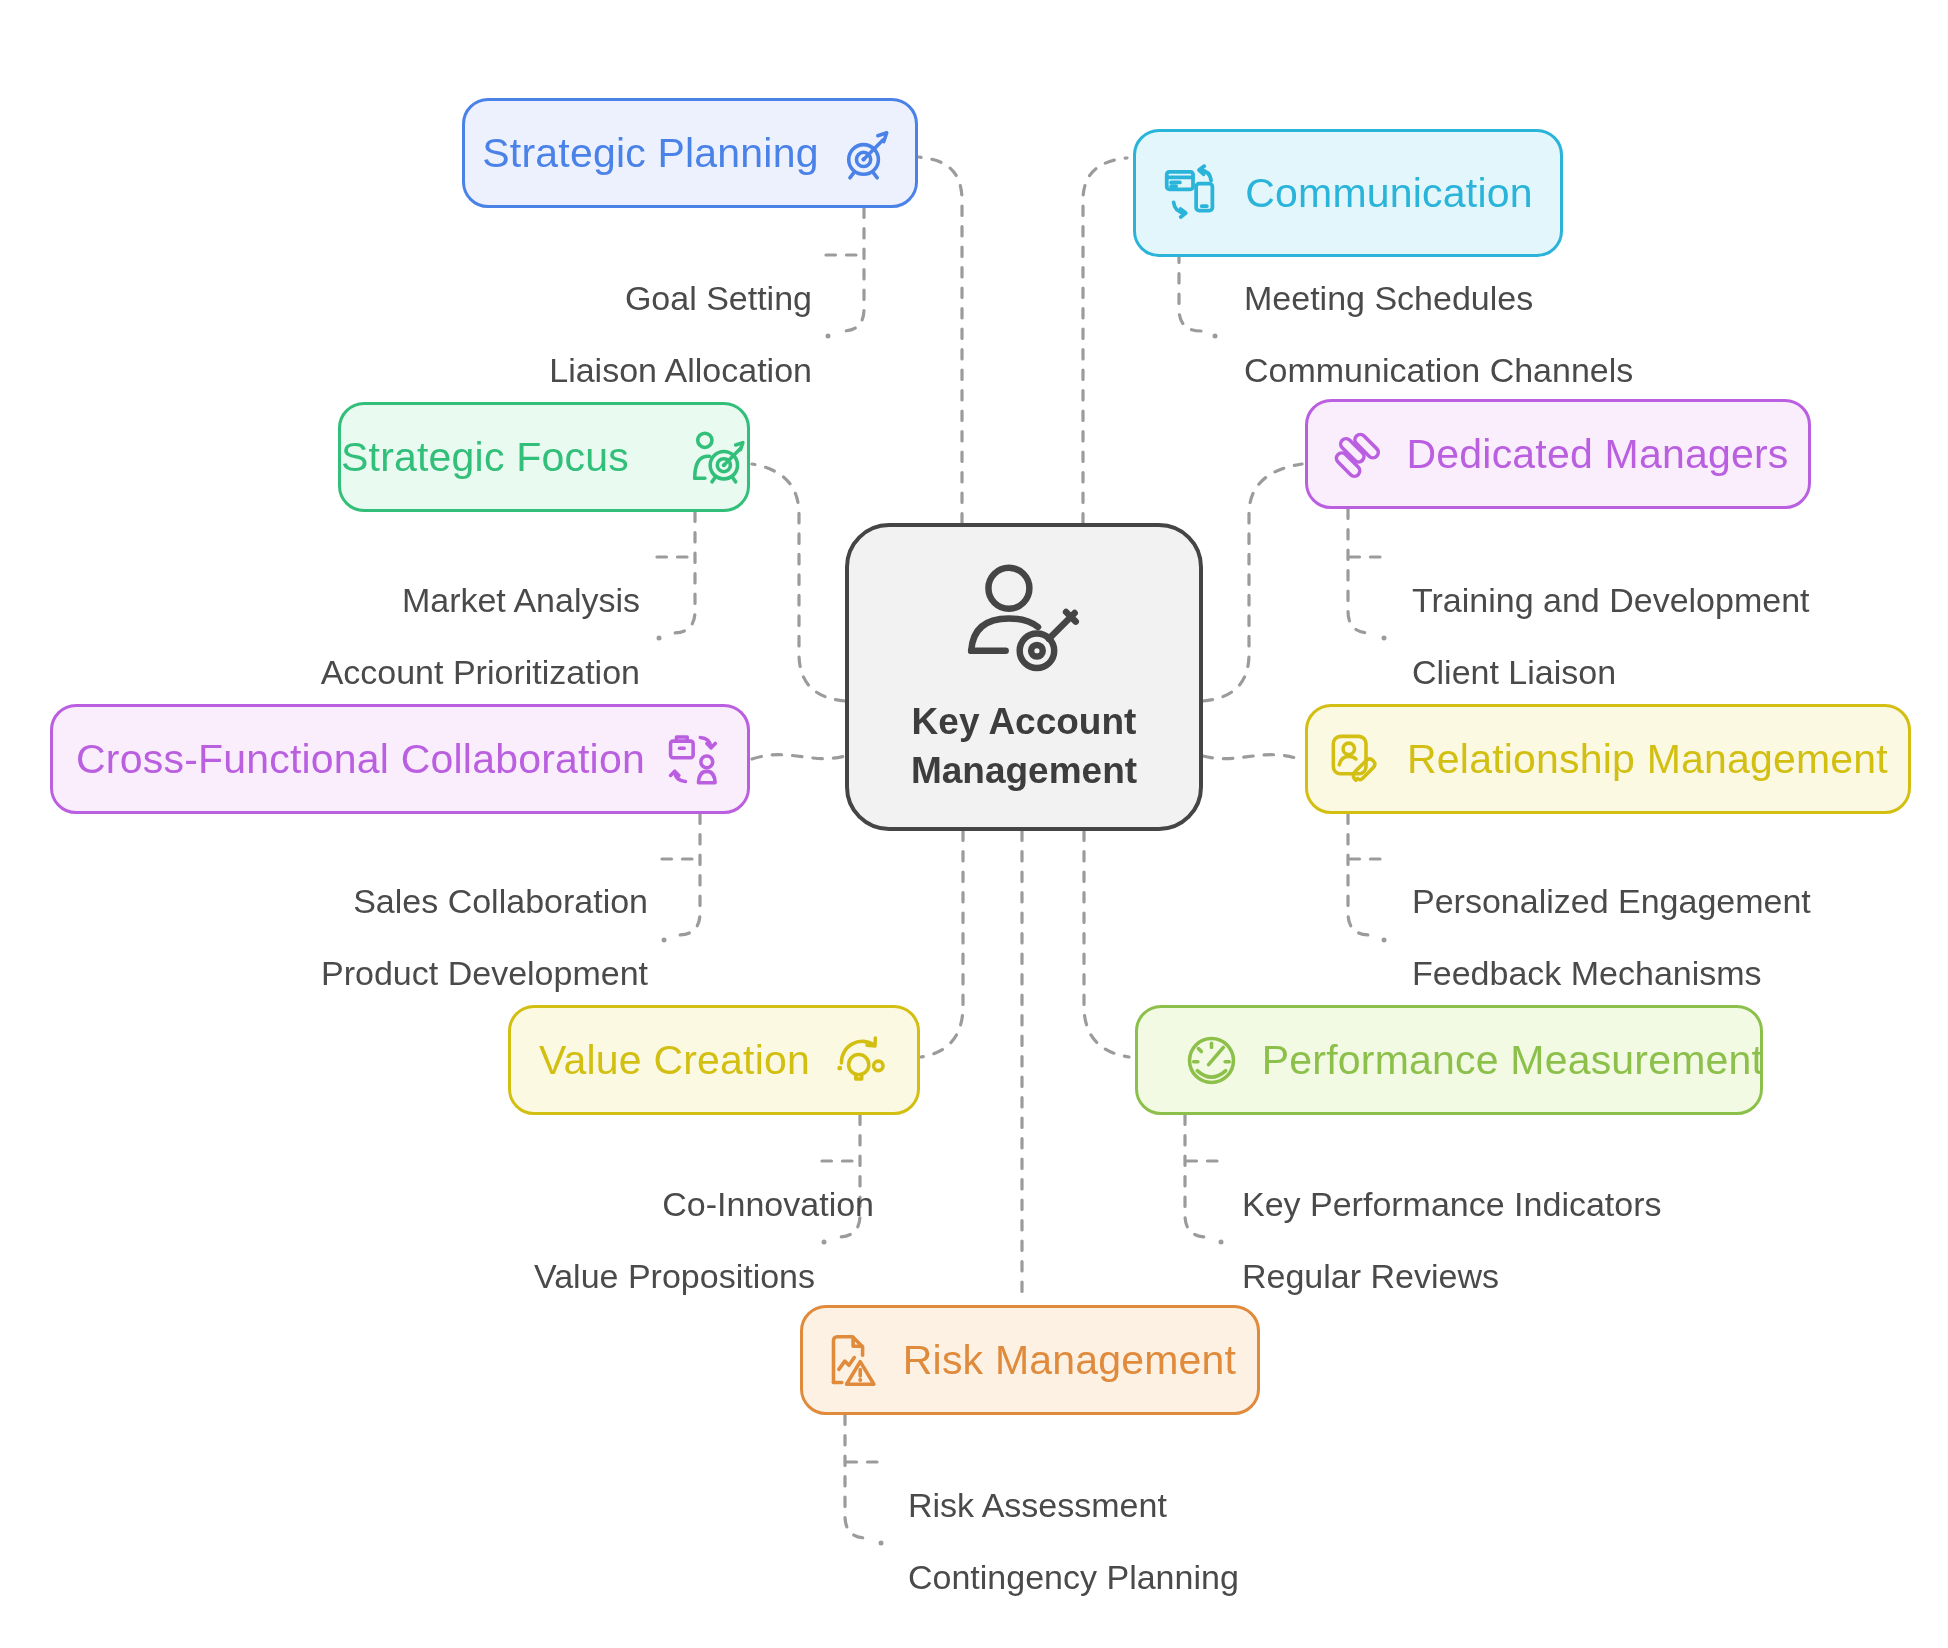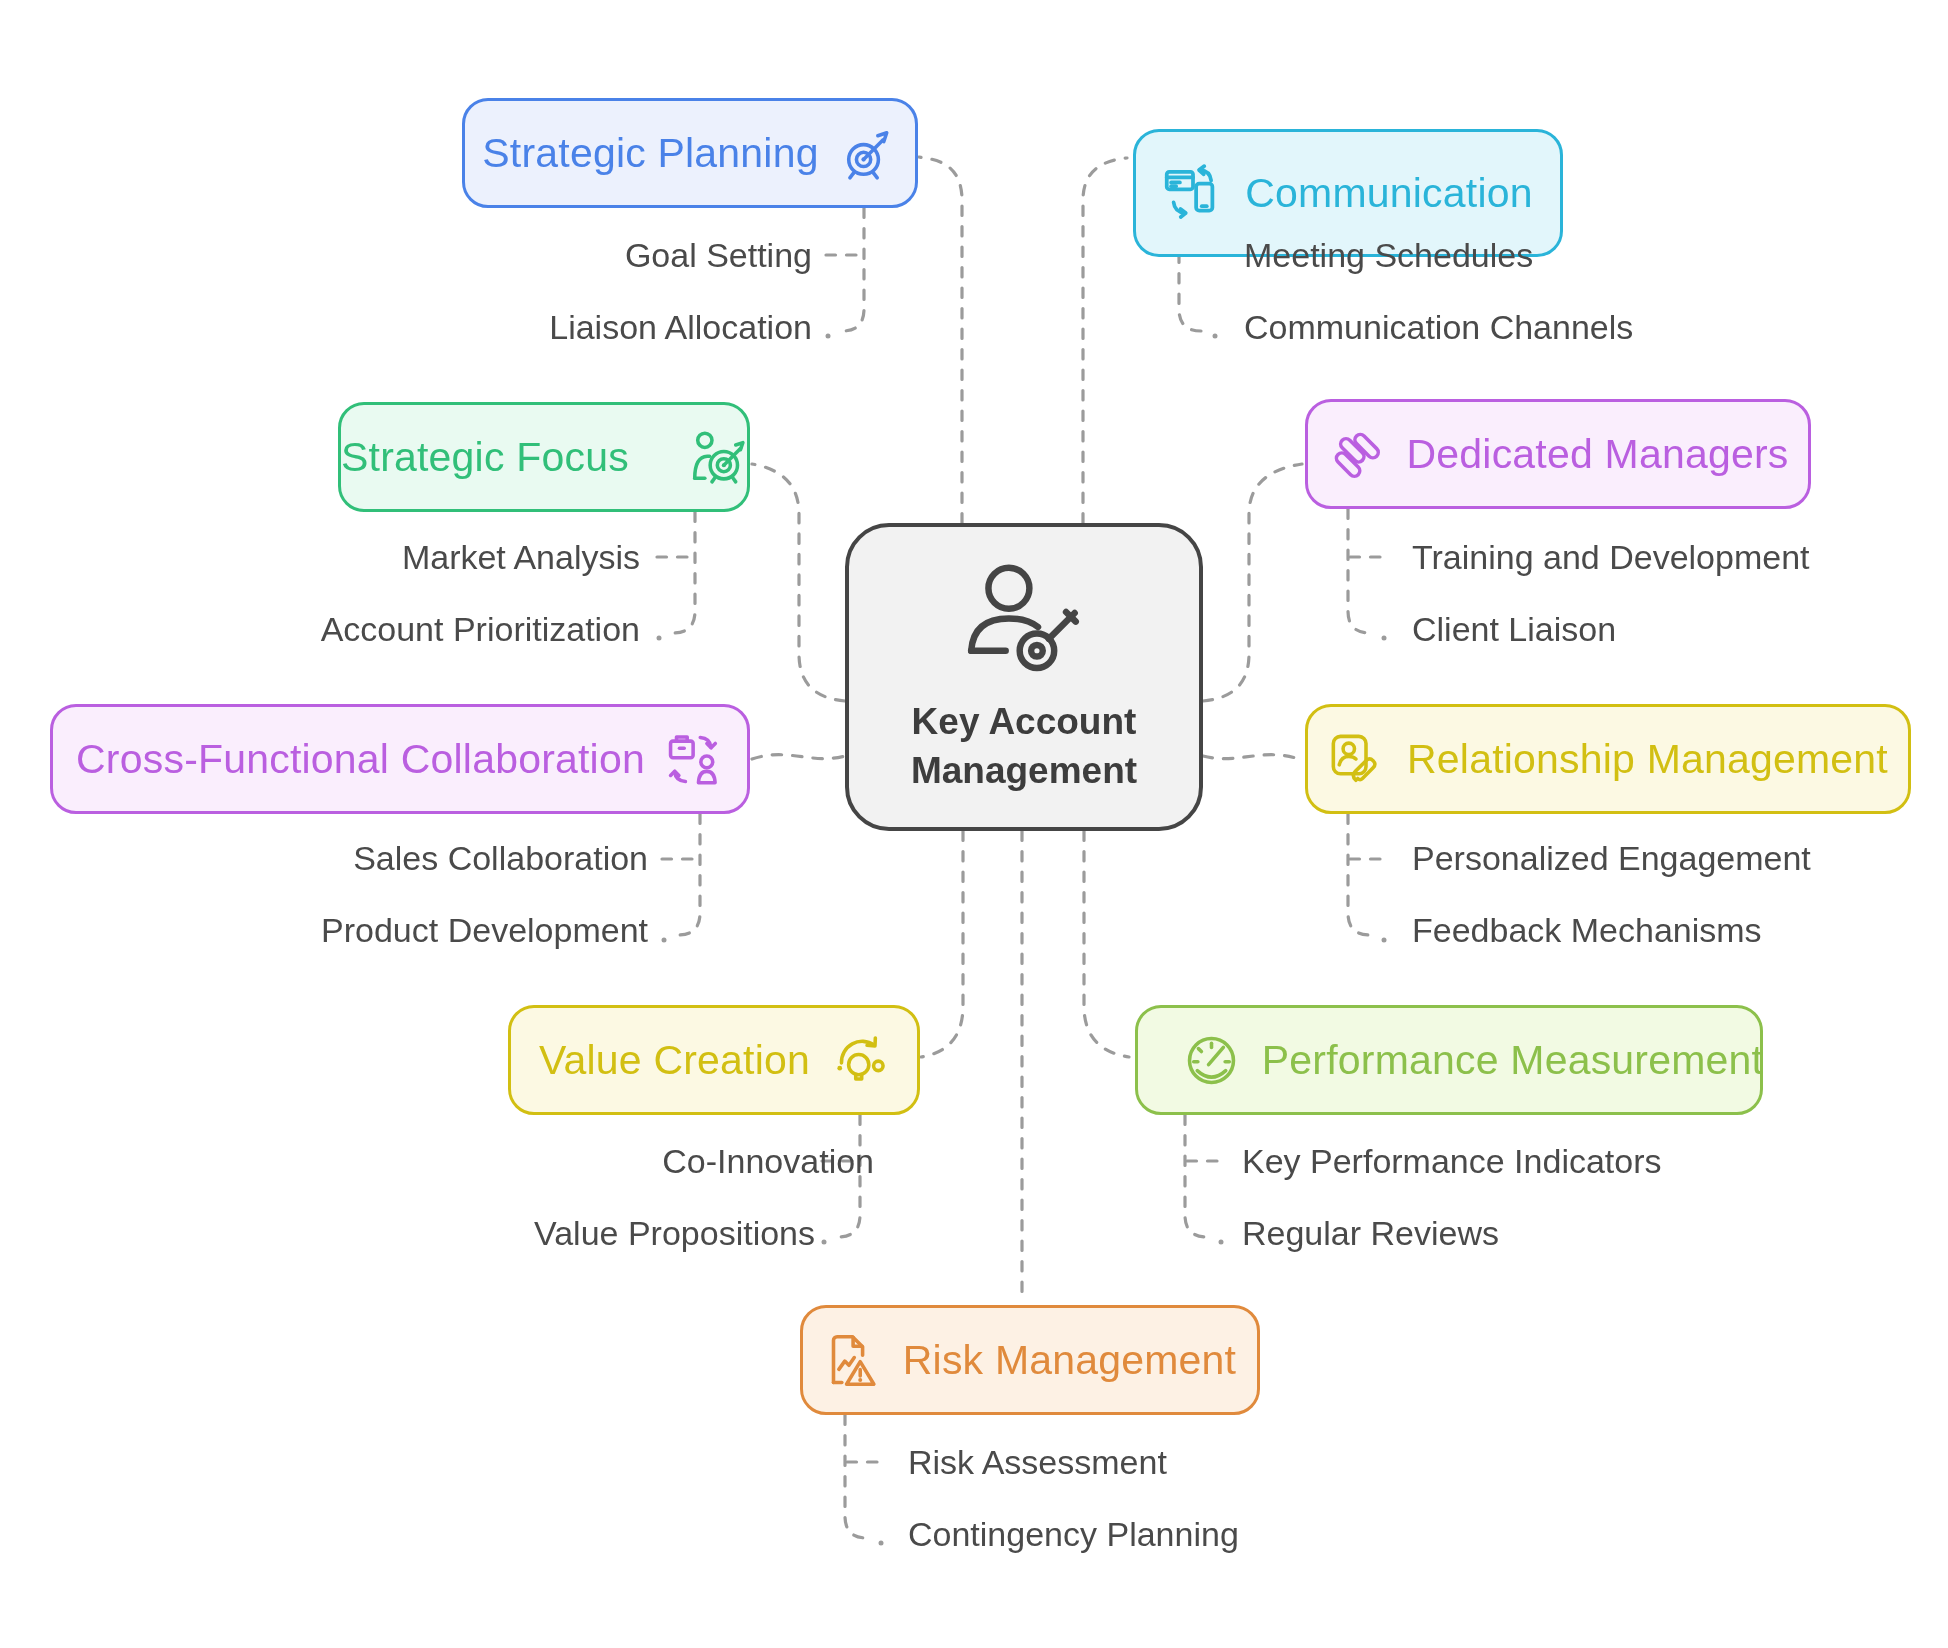--- a/index.html
+++ b/index.html
@@ -22,21 +22,21 @@
   .central{
     position:absolute;left:845px;top:523px;width:358px;height:308px;box-sizing:border-box;
     border:4.5px solid #454545;background:#f2f2f2;border-radius:44px;
     display:flex;flex-direction:column;align-items:center;justify-content:center;gap:18px;
     color:#3d3d3d;
     font-weight:bold;
   }
   .central-label{font-size:37px;line-height:1.32;text-align:center;color:#3d3d3d;}
 
   .sub{
-    position:absolute;font-size:34px;line-height:44px;color:#4a4a4a;white-space:nowrap;cursor:default;
+    position:absolute;font-size:34px;line-height:44px;color:#4a4a4a;white-space:nowrap;cursor:default;margin-top:43px;
   }
   .icon{stroke:currentColor;fill:none;stroke-width:3;stroke-linecap:round;stroke-linejoin:round;}
   .icon .f{fill:currentColor;stroke:none;}
   .cicon{stroke:#454545;fill:none;stroke-width:3;stroke-linecap:round;stroke-linejoin:round;}
 </style>
 </head>
 <body>
 
 <div class="stage">
 

